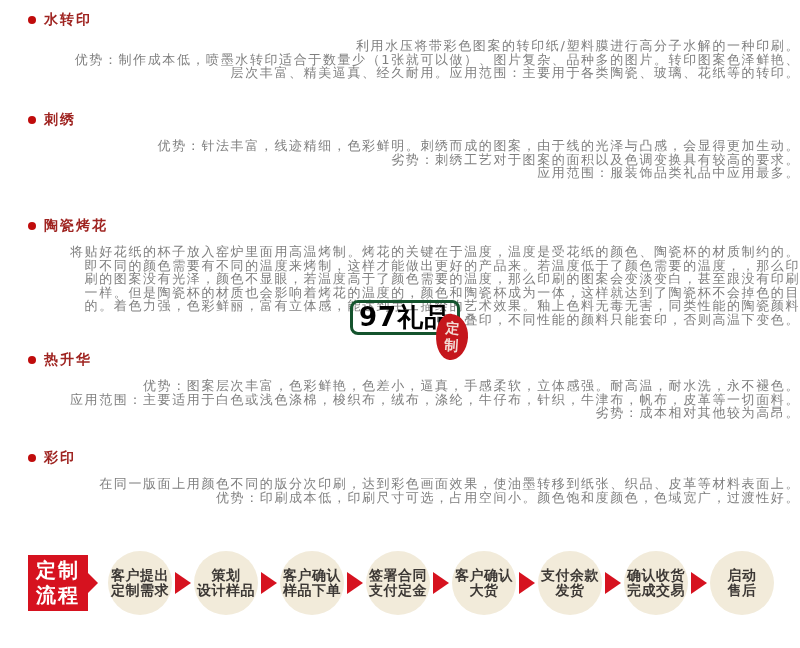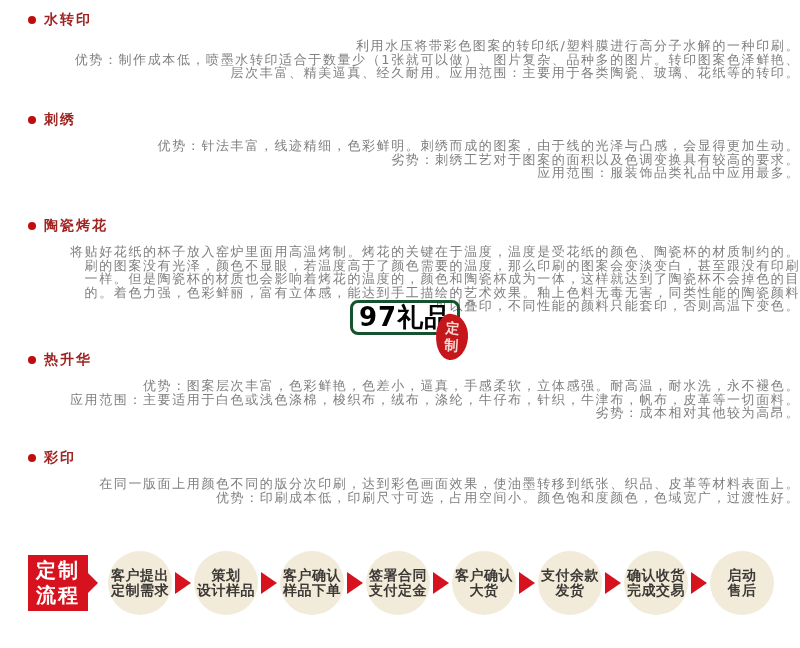--- a/index.html
+++ b/index.html
@@ -79,20 +79,21 @@
   </div>
 </div>
 
 <div class="section" id="sec-2">
   <div class="sec-head">
     <span class="bullet"></span>
     <span class="sec-title">陶瓷烤花</span>
   </div>
   <div class="sec-body">
     <div class="bodyline">将贴好花纸的杯子放入窑炉里面用高温烤制。烤花的关键在于温度，温度是受花纸的颜色、陶瓷杯的材质制约的。</div>
+    <div class="bodyline">即不同的颜色需要有不同的温度来烤制，这样才能做出更好的产品来。若温度低于了颜色需要的温度，，那么印</div>
     <div class="bodyline">刷的图案没有光泽，颜色不显眼，若温度高于了颜色需要的温度，那么印刷的图案会变淡变白，甚至跟没有印刷</div>
     <div class="bodyline">一样。但是陶瓷杯的材质也会影响着烤花的温度的，颜色和陶瓷杯成为一体，这样就达到了陶瓷杯不会掉色的目</div>
     <div class="bodyline">的。着色力强，色彩鲜丽，富有立体感，能达到手工描绘的艺术效果。釉上色料无毒无害，同类性能的陶瓷颜料</div>
     <div class="bodyline">可以叠印，不同性能的颜料只能套印，否则高温下变色。</div>
   </div>
 </div>
 
 <div class="section" id="sec-3">
   <div class="sec-head">
     <span class="bullet"></span>

